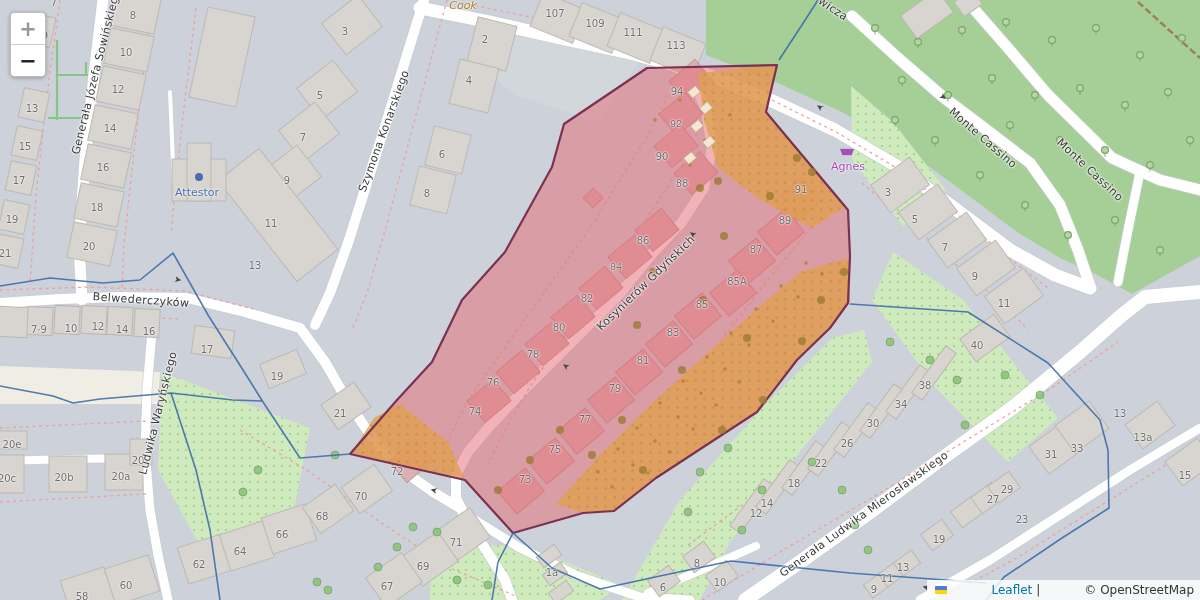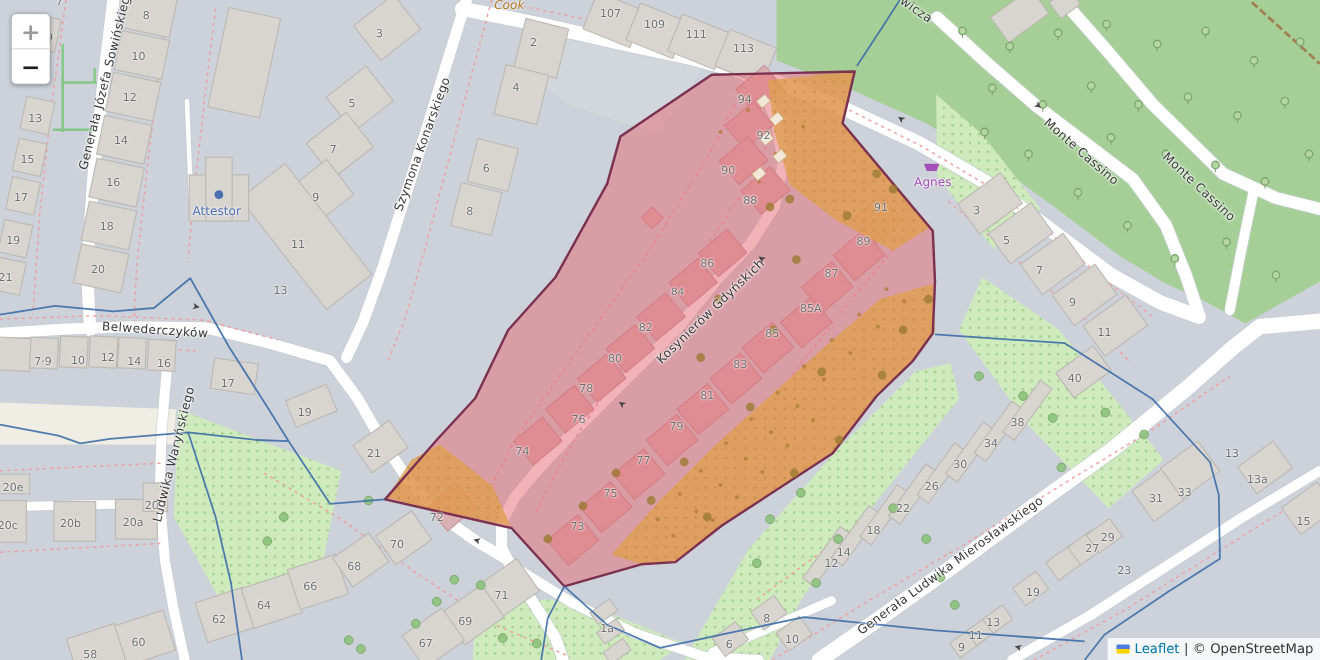--- a/index.html
+++ b/index.html
@@ -22,21 +22,21 @@
   
   #zoom-control{position:absolute;left:10px;top:12px;width:34px;border:1px solid rgba(0,0,0,.25);
     border-radius:5px;overflow:hidden;box-shadow:0 1px 4px rgba(0,0,0,.3);background:#fff;z-index:20;}
   .zoom-btn{width:34px;height:31px;background:#fff;display:flex;align-items:center;justify-content:center;
     font-size:21px;font-weight:bold;cursor:pointer;user-select:none;font-family:"DejaVu Sans",sans-serif;}
   #zoom-in{color:#999;border-bottom:1px solid #ccc;}
   #zoom-out{color:#1c1c1c;}
   
   #attribution{position:absolute;right:0;bottom:0;height:20px;background:rgba(255,255,255,.82);
     padding:0 6px 0 8px;font-size:12px;line-height:20px;color:#333;z-index:20;display:flex;align-items:center;gap:4px;}
-  #attribution a{text-decoration:none;}
+  #attribution a{text-decoration:none;margin-left:40px;}
   #leaflet-link{color:#0078a8;cursor:pointer;}
   #osm-link{color:#333;cursor:pointer;}
   #ua-flag{display:inline-block;width:12px;height:8px;border-radius:1px;
     background:linear-gradient(#4c7be1 50%,#ffd500 50%);}
   .attr-sep{color:#333;}
 </style>
 </head>
 <body>
 
 <div id="map-root">
@@ -425,29 +425,29 @@
       <div class="hnum" style="left: 255px; top: 265px;">13</div>
       <div class="hnum" style="left: 485px; top: 39px;">2</div>
       <div class="hnum" style="left: 469px; top: 80px;">4</div>
       <div class="hnum" style="left: 442px; top: 154px;">6</div>
       <div class="hnum" style="left: 427px; top: 193px;">8</div>
       <div class="hnum" style="left: 555px; top: 13px;">107</div>
       <div class="hnum" style="left: 595px; top: 23px;">109</div>
       <div class="hnum" style="left: 633px; top: 32px;">111</div>
       <div class="hnum" style="left: 676px; top: 45px;">113</div>
       <div class="hnum" style="left: 677px; top: 91px;">94</div>
-      <div class="hnum" style="left: 694px; top: 124px;">92</div>
+      <div class="hnum" style="left: 676px; top: 124px; font-family: Liberation Mono, monospace;">92</div>
       <div class="hnum" style="left: 662px; top: 156px;">90</div>
       <div class="hnum" style="left: 682px; top: 183px;">88</div>
       <div class="hnum" style="left: 643px; top: 240px;">86</div>
       <div class="hnum" style="left: 616px; top: 267px; font-family: Liberation Mono, monospace;">84</div>
       <div class="hnum" style="left: 587px; top: 298px;">82</div>
       <div class="hnum" style="left: 559px; top: 327px;">80</div>
       <div class="hnum" style="left: 533px; top: 354px;">78</div>
-      <div class="hnum" style="left: 526px; top: 382px;">76</div>
+      <div class="hnum" style="left: 493px; top: 382px;">76</div>
       <div class="hnum" style="left: 475px; top: 411px;">74</div>
       <div class="hnum" style="left: 397px; top: 471px;">72</div>
       <div class="hnum" style="left: 801px; top: 189px; text-align: center;">91</div>
       <div class="hnum" style="left: 785px; top: 220px;">89</div>
       <div class="hnum" style="left: 756px; top: 249px;">87</div>
       <div class="hnum" style="left: 737px; top: 281px;">85A</div>
       <div class="hnum" style="left: 702px; top: 304px;">85</div>
       <div class="hnum" style="left: 673px; top: 332px;">83</div>
       <div class="hnum" style="left: 643px; top: 360px;">81</div>
       <div class="hnum" style="left: 615px; top: 388px;">79</div>

